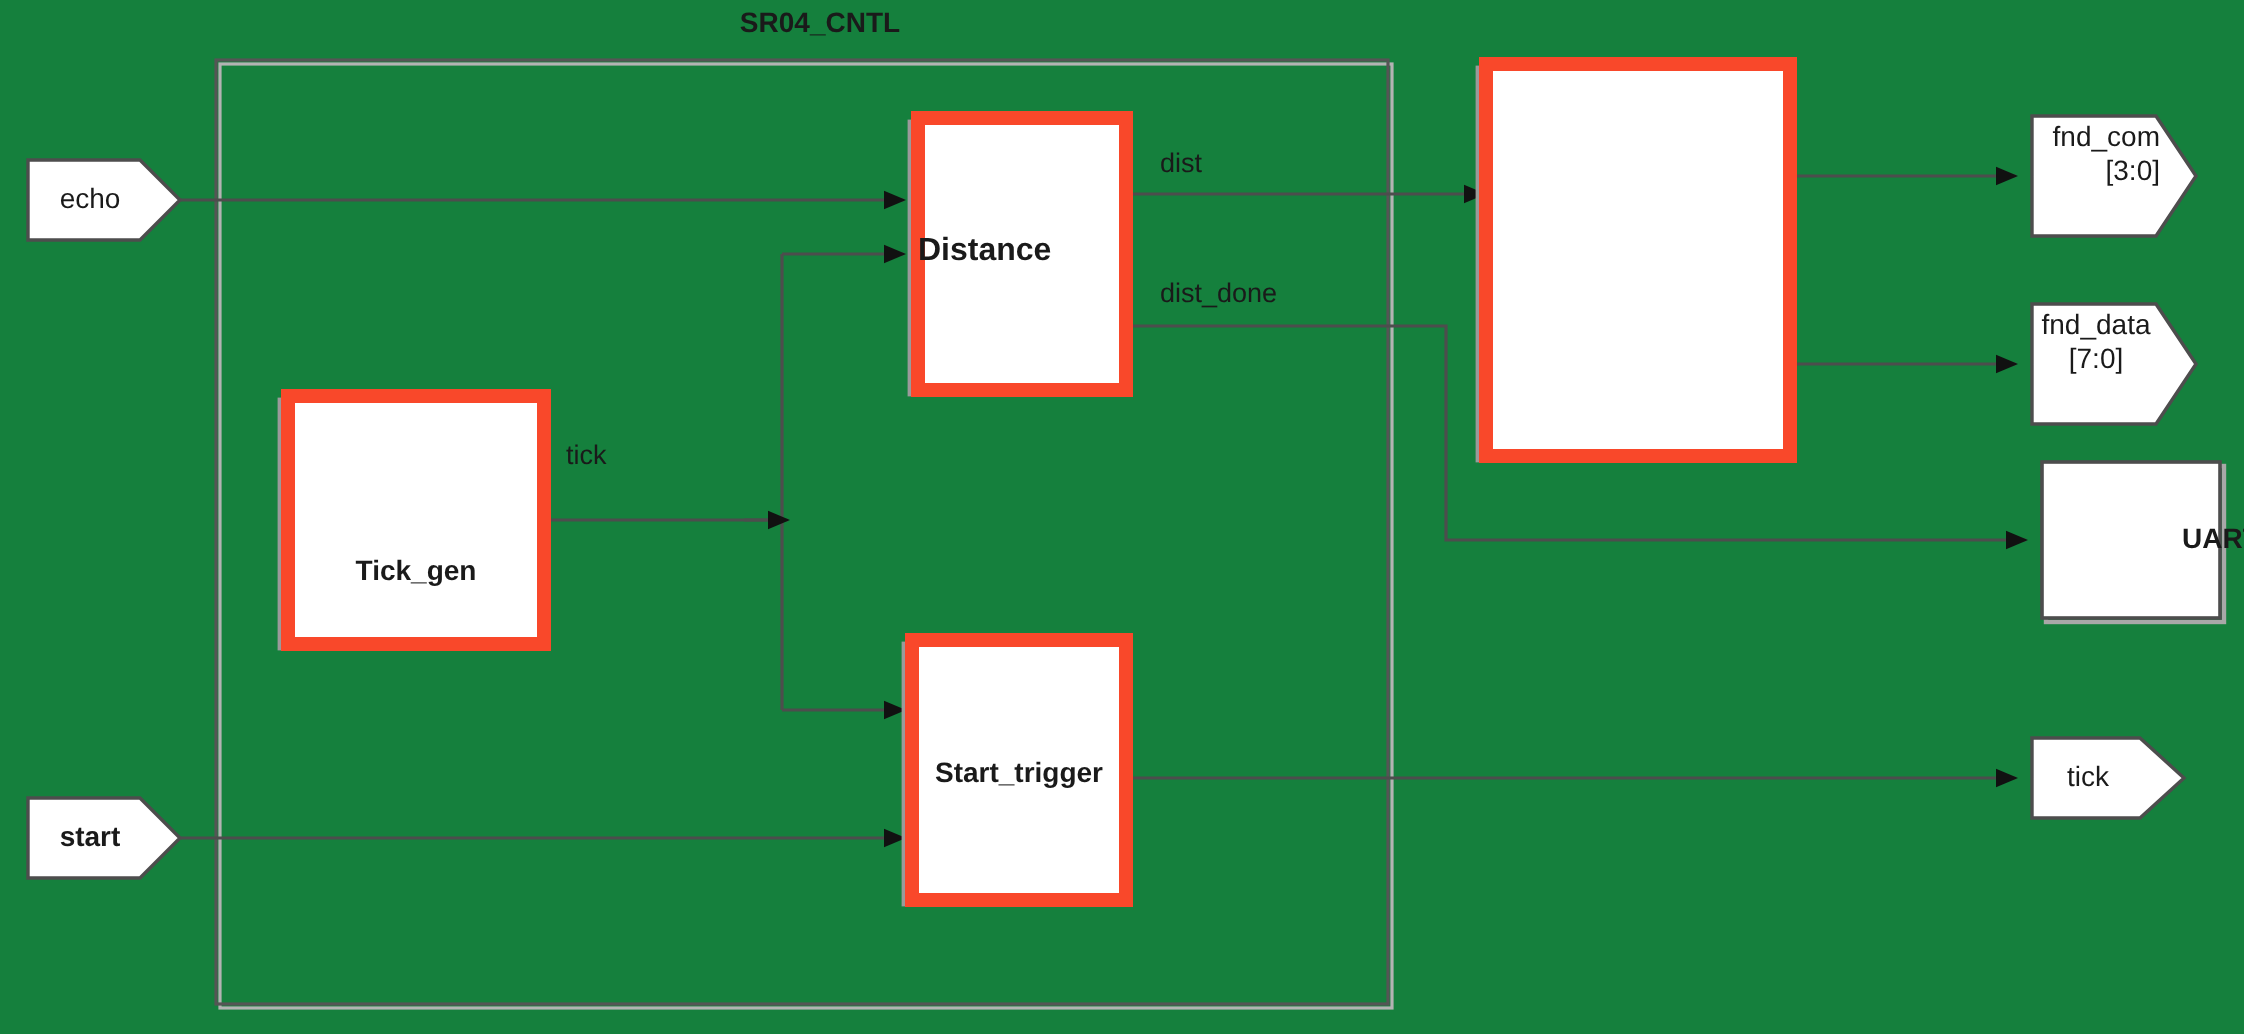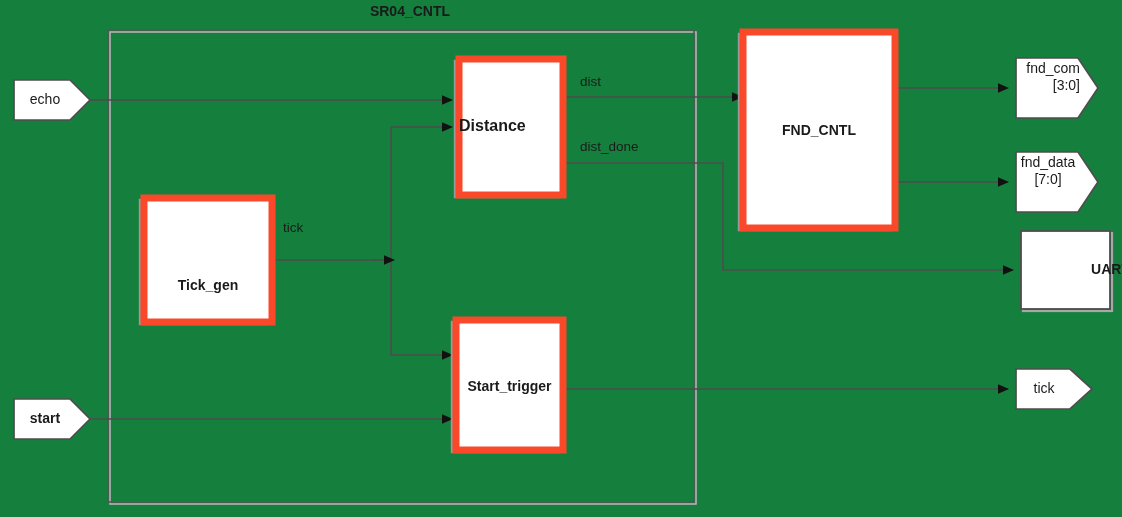--- a/index.html
+++ b/index.html
@@ -173,22 +173,20 @@
 
   <div style="position:absolute; left:459px; top:117px; width:104px; text-align:left;
               font-size:16px; font-weight:bold; color:#1a1a1a;">Distance</div>
 
   <div style="position:absolute; left:144px; top:252px; width:128px; text-align:center;
               font-size:14px; font-weight:bold; color:#1a1a1a;margin-top:25px;">Tick_gen</div>
 
   <div style="position:absolute; left:448px; top:378px; width:123px; text-align:center;
               font-size:14px; font-weight:bold; color:#1a1a1a; white-space:nowrap;">Start_trigger</div>
 
-  <div style="position:absolute; left:743px; top:122px; width:152px; text-align:center;
-              font-size:14px; font-weight:bold; color:#1a1a1a;">FND_CNTL</div>
 
   <div style="position:absolute; left:1021px; top:261px; width:89px; text-align:center;
               font-size:14px; font-weight:bold; color:#1a1a1a;margin-left:45px;">UART</div>
 
   <div style="position:absolute; left:14px; top:91px; width:62px; text-align:center;
               font-size:14px; color:#1a1a1a;">echo</div>
 
   <div style="position:absolute; left:14px; top:410px; width:62px; text-align:center;
               font-size:14px; color:#1a1a1a;font-weight:bold;">start</div>
 

